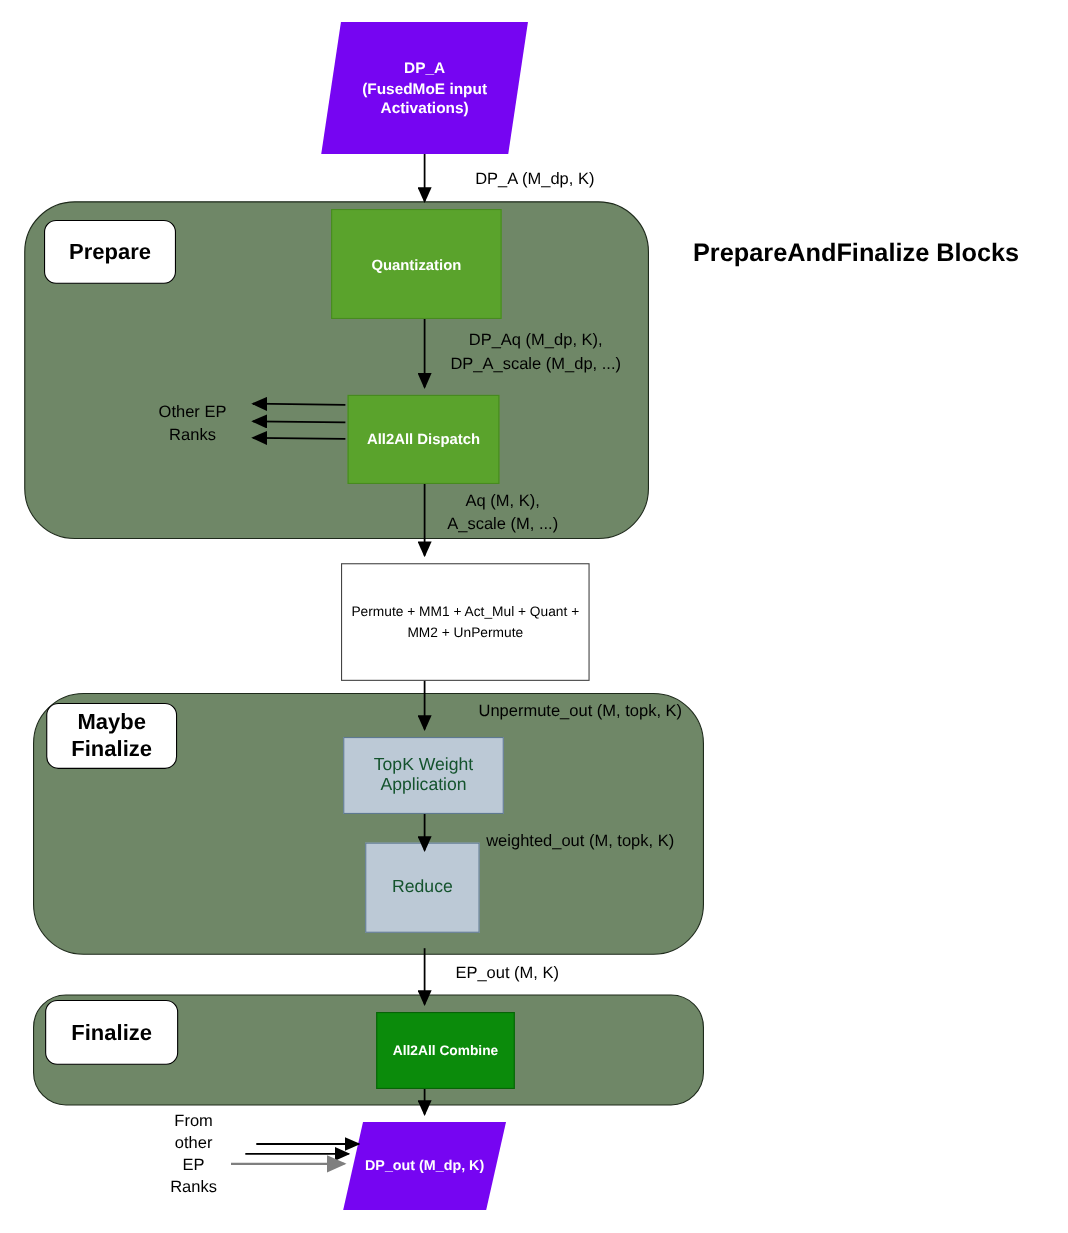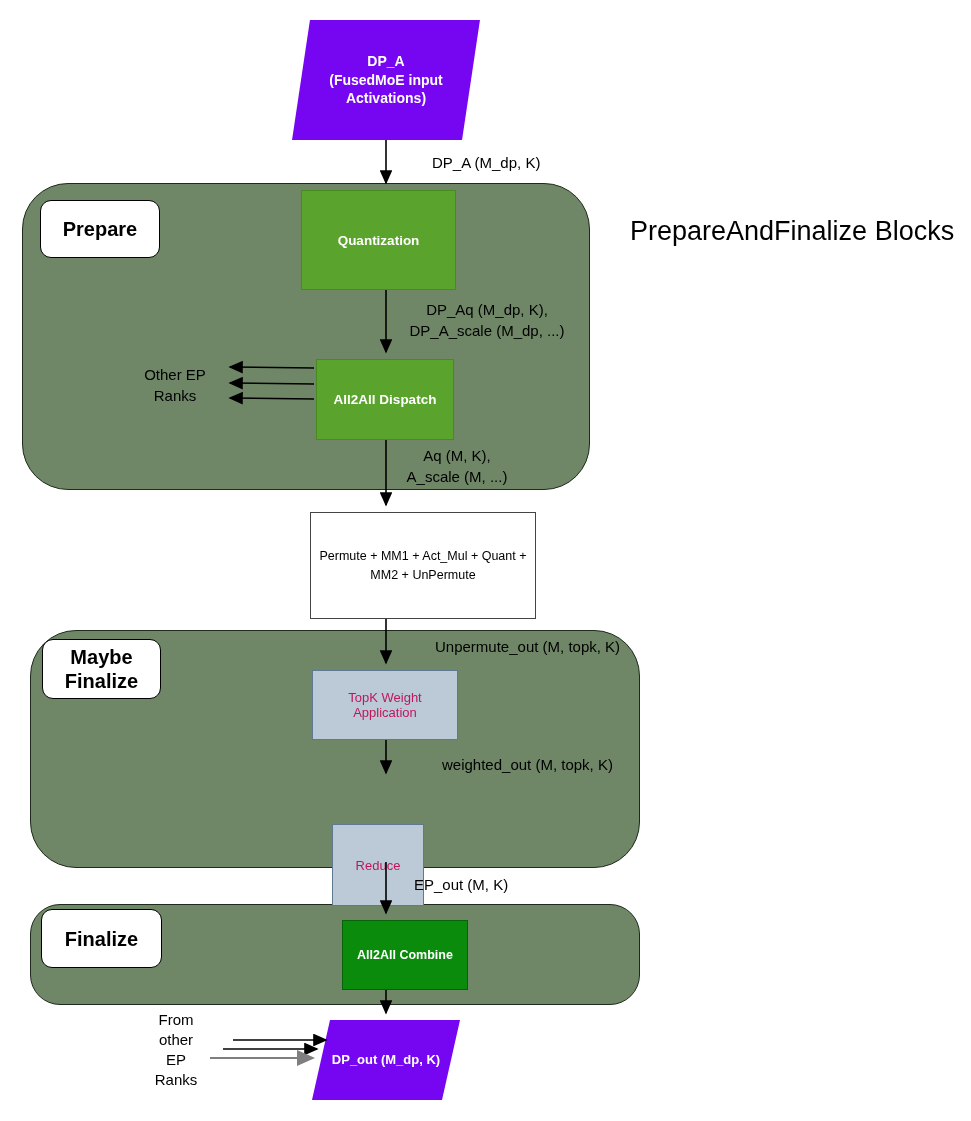--- a/index.html
+++ b/index.html
@@ -22,41 +22,41 @@
     font-weight:bold;font-size:20px;line-height:1.2;text-align:center;
     box-sizing:border-box;
   }
   
   .node{
     position:absolute;display:flex;align-items:center;justify-content:center;
     text-align:center;box-sizing:border-box;
   }
   .node.green{background:var(--green);border:1px solid #478A1F;color:#fff;font-weight:bold;font-size:13.5px;}
   .node.dkgreen{background:var(--dark_green);border:1px solid #076307;color:#fff;font-weight:bold;font-size:12.5px;margin-left:20px;}
-  .node.bluegray{background:var(--blue_gray);border:1.6px solid #5E7990;color:#be185d;font-size:13px;padding:4px;}
+  .node.bluegray{background:var(--blue_gray);border:1.6px solid #5E7990;color:#14532d;font-size:16px;padding:4px;}
   .node.white{background:#fff;border:1.7px solid #444;color:#000;font-size:12.5px;line-height:1.45;padding:4px;}
   
   .para{
     position:absolute;background:var(--purple);
   }
   .para .inner{
     width:100%;height:100%;display:flex;align-items:center;justify-content:center;
     color:#fff;font-weight:bold;text-align:center;line-height:1.35;
   }
   .para.top{transform:skewX(-8.5deg);}
   .para.top .inner{transform:skewX(8.5deg);font-size:14px;}
   .para.bottom{transform:skewX(-12.7deg);}
   .para.bottom .inner{transform:skewX(12.7deg);font-size:13px;}
   
   .elabel{
     position:absolute;font-size:15px;line-height:1.38;color:#000;
   }
   .center{text-align:center;}
   .title{
-    position:absolute;font-size:27px;font-weight:normal;white-space:nowrap;
+    position:absolute;font-size:23px;font-weight:bold;white-space:nowrap;
   }
   svg.arrows{position:absolute;left:0;top:0;z-index:6;pointer-events:none;}
   .z2{z-index:2;} .z3{z-index:3;} .z7{z-index:7;}
 </style>
 </head>
 <body>
 
 <div class="canvas">
 
   <div class="group big z2" style="left:22px;top:183px;width:568px;height:307px;"></div>
@@ -92,21 +92,21 @@
 
   <div class="node white z3" style="left:272px;top:512px;width:226px;height:107px;margin-left:38px;">
     <span class="prelines">Permute + MM1 + Act_Mul + Quant +
 MM2 + UnPermute</span>
   </div>
 
   <div class="node bluegray z3" style="left:312px;top:670px;width:146px;height:70px;">
     <span>TopK Weight Application</span>
   </div>
 
-  <div class="node bluegray z3" style="left:332px;top:824px;width:92px;height:82px;">
+  <div class="node bluegray z3" style="left:332px;top:766px;width:104px;height:82px;">
     <span>Reduce</span>
   </div>
 
   <div class="node dkgreen z3" style="left:322px;top:920px;width:126px;height:70px;">
     <span>All2All Combine</span>
   </div>
 
   <div class="para bottom z3" style="left:321px;top:1020px;width:130px;height:80px;">
     <div class="inner">DP_out (M_dp, K)</div>
   </div>

